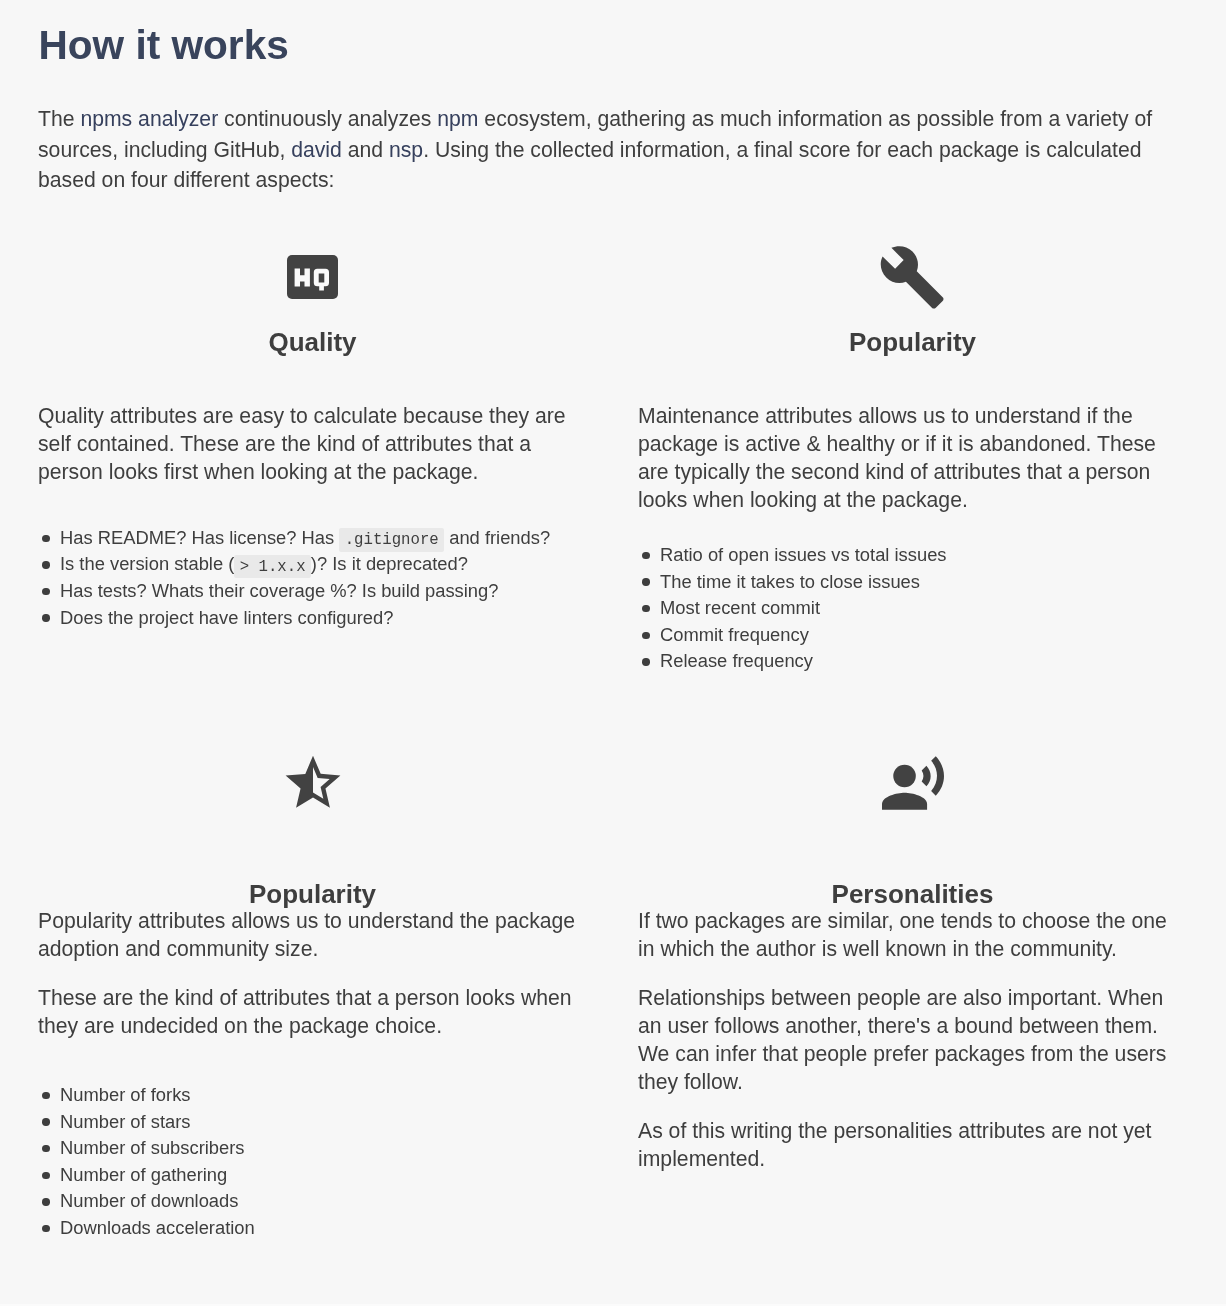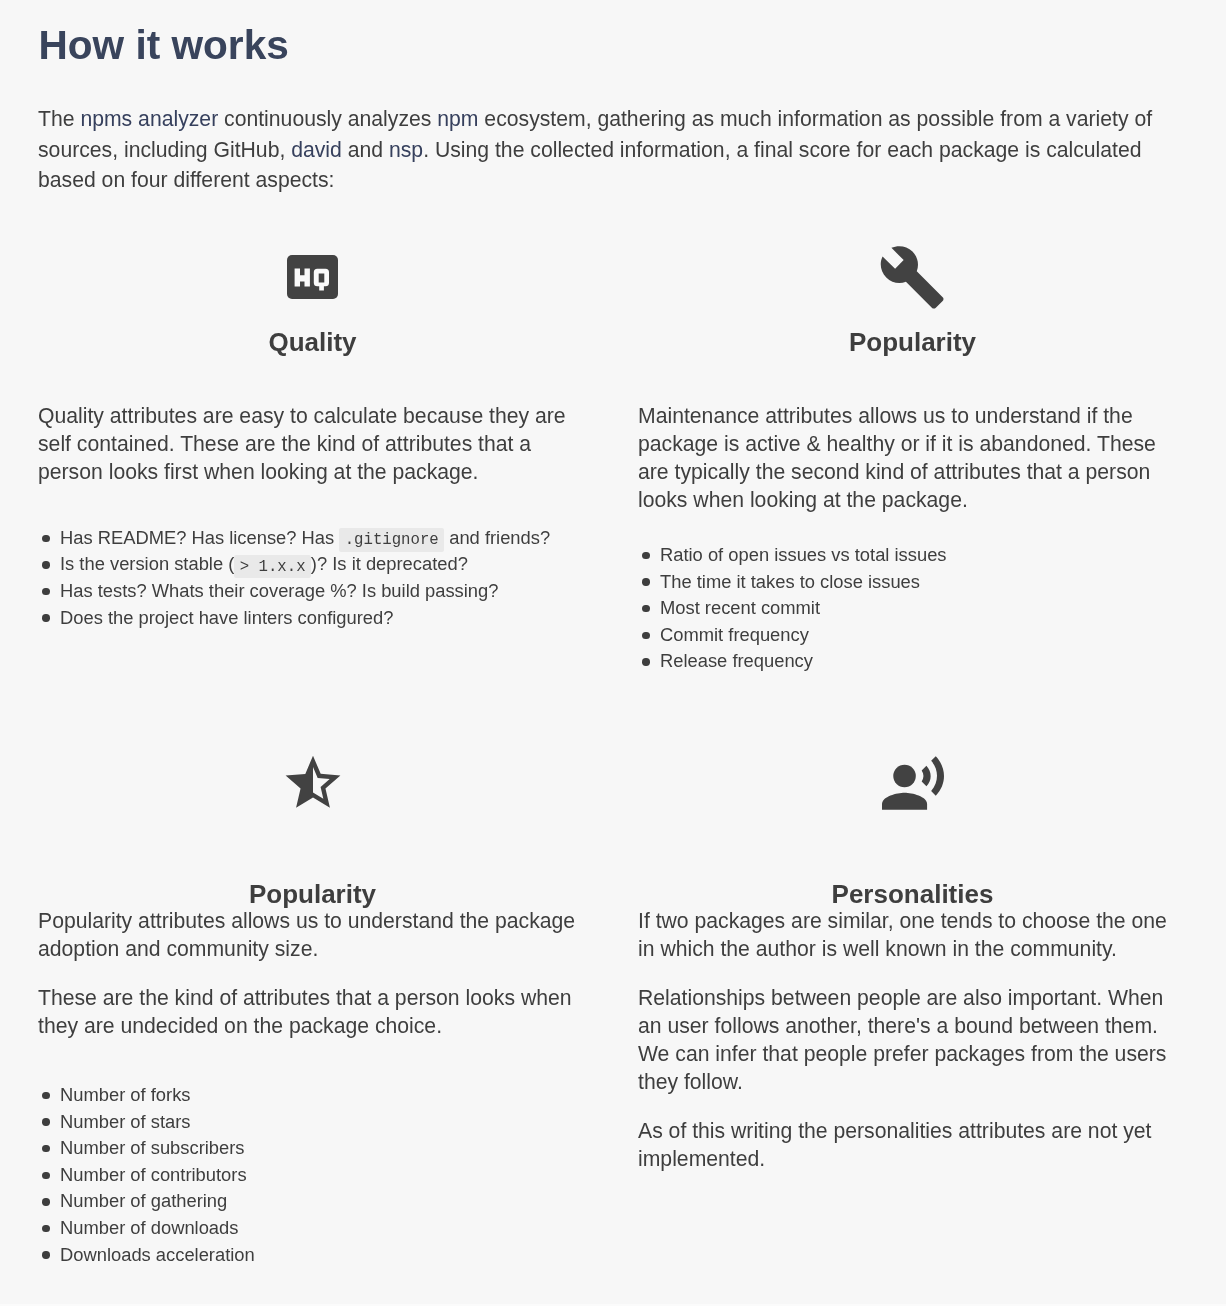--- a/index.html
+++ b/index.html
@@ -113,21 +113,20 @@
             <path fill="#424242" d="M22 8.24l-7.19-.62L12 1 9.19 7.63 2 8.24l5.46 4.73L5.82 20 12 16.27 18.18 20l-1.63-7.03L22 8.24zM12 14.4V5.1l1.71 4.04 4.38.38-3.32 2.88 1 4.28L12 14.4z"></path>
           </svg></div>
       <h2 class="aspect-heading">Popularity</h2>
       <div class="aspect-body">
         <p>Popularity attributes allows us to understand the package adoption and community size.</p>
         <p>These are the kind of attributes that a person looks when they are undecided on the package choice.</p>
         <ul style="margin-top:42px">
           <li><span>Number of forks</span></li>
           <li><span>Number of stars</span></li>
           <li><span>Number of subscribers</span></li>
-          <li><span>Number of contributors</span></li>
           <li><span>Number of gathering</span></li>
           <li><span>Number of downloads</span></li>
           <li><span>Downloads acceleration</span></li>
         </ul>
       </div>
     </div>
 
     <div class="cell cell-right r2">
       <div class="icon-wrap ic-voice"><svg width="62" height="54" viewBox="1 2 22 19">
             <circle fill="#424242" cx="9" cy="9" r="4"></circle>

